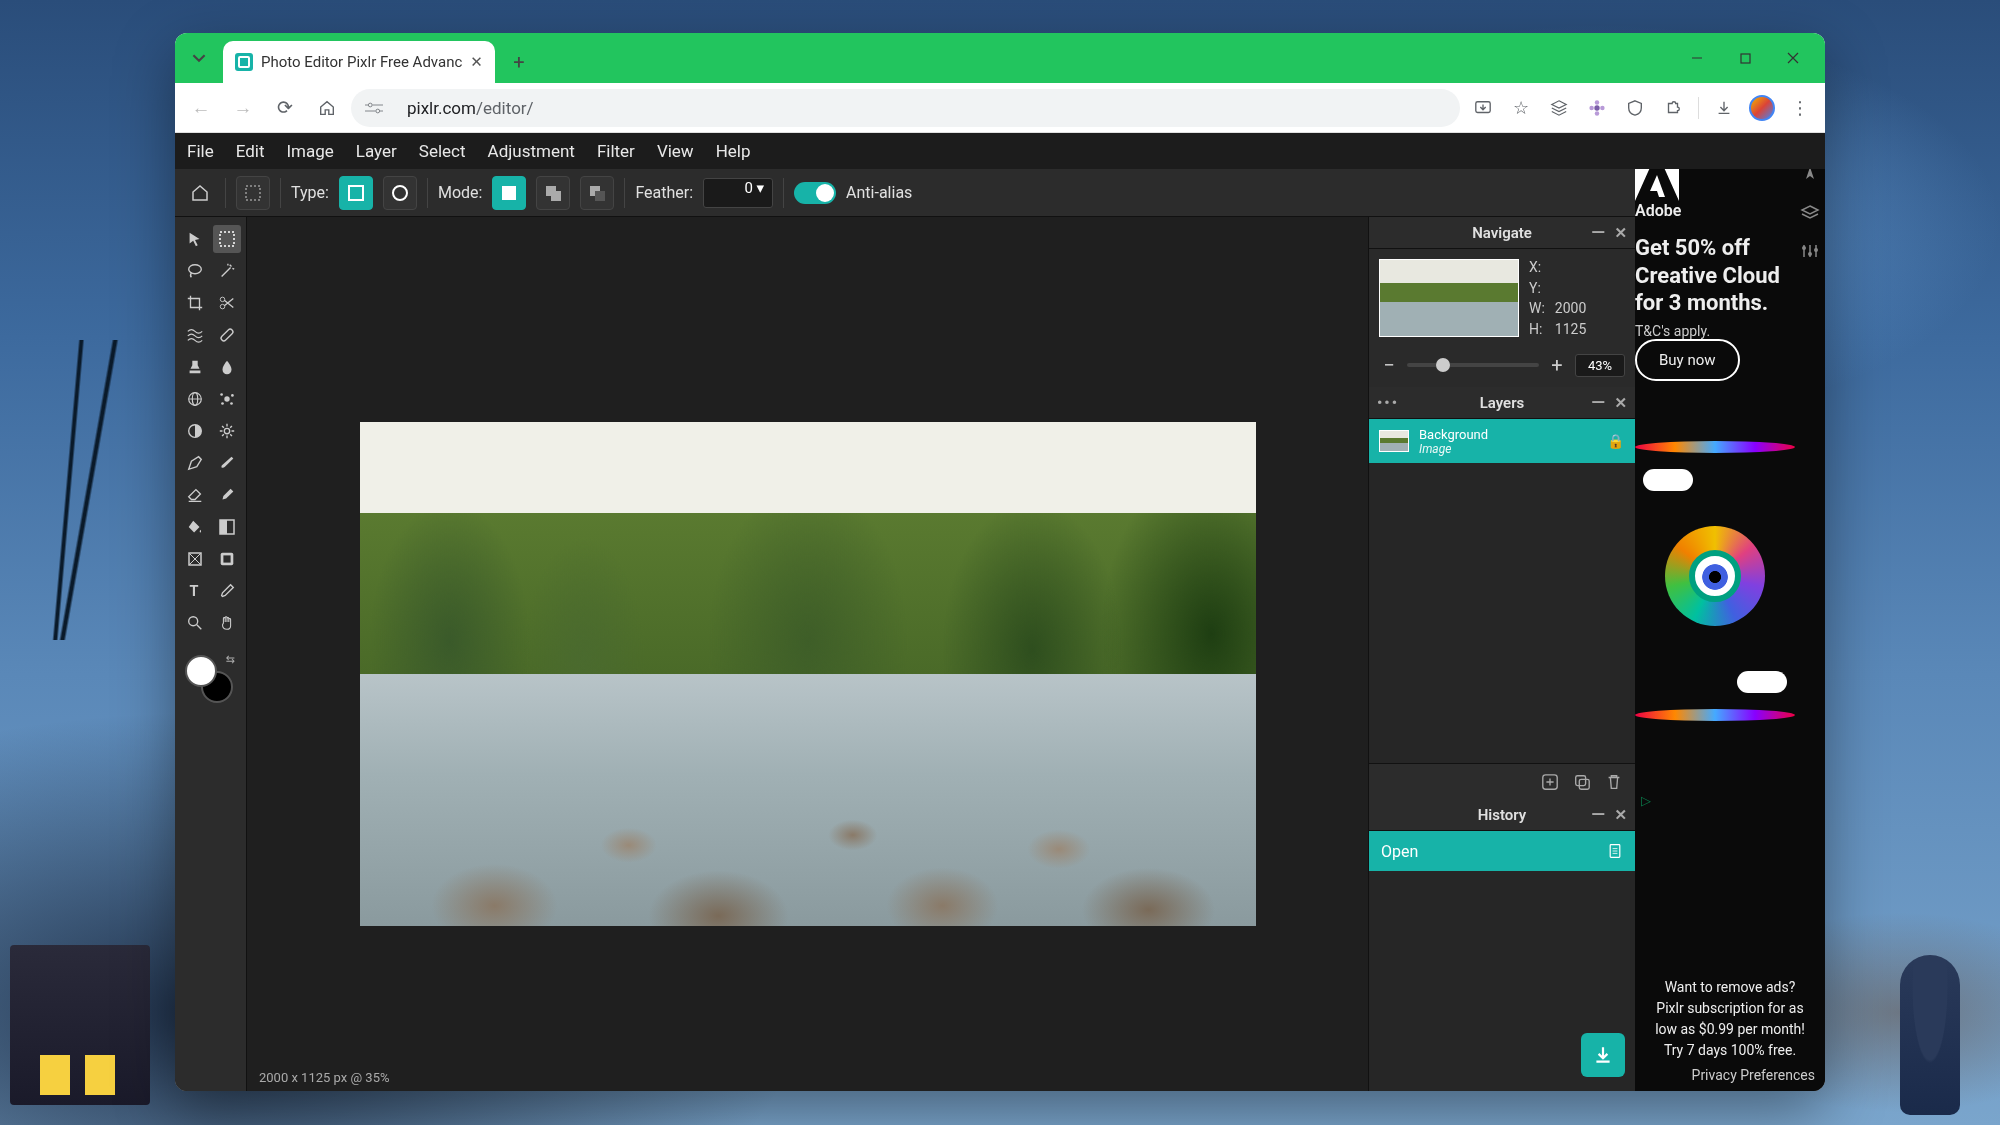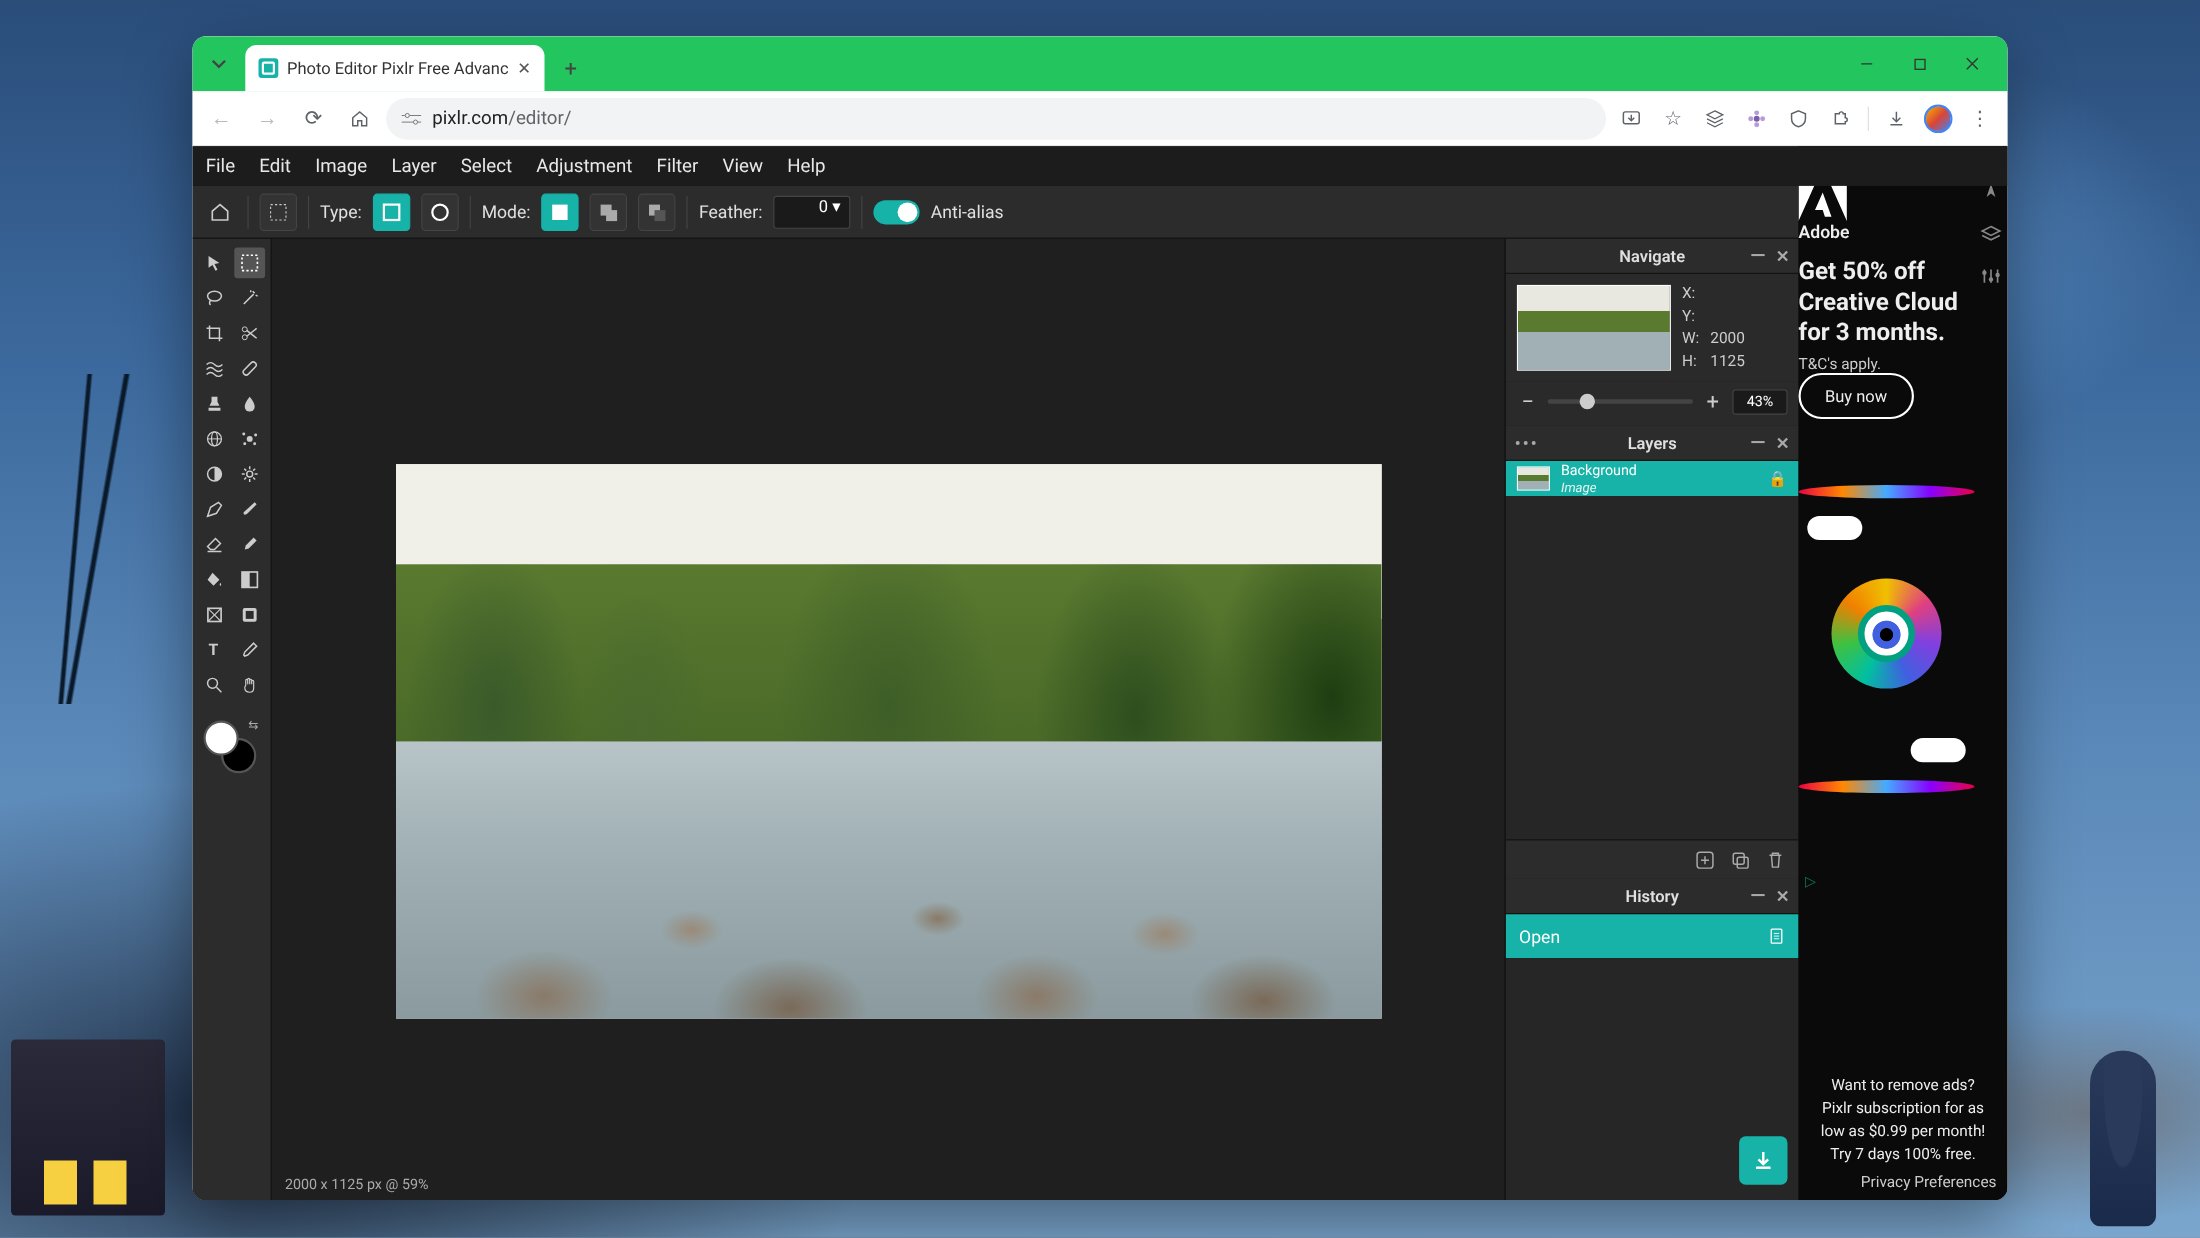--- a/index.html
+++ b/index.html
@@ -26,21 +26,21 @@
 .tab .favicon { width: 18px; height: 18px; background: #17b3a8; border-radius: 3px; position: relative; }
 .tab .favicon::after { content:""; position:absolute; inset:3px; border:2px solid #fff; border-radius:2px; }
 .tab .close { margin-left: auto; color: #555; font-size: 15px; cursor: pointer; }
 .new-tab { width: 32px; height: 32px; margin-bottom: 5px; display:flex; align-items:center; justify-content:center; font-size:20px; color:#444; border-radius:50%; }
 .window-controls { margin-left: auto; display: flex; gap: 0; margin-bottom: 8px; }
 .window-controls div { width: 48px; height: 34px; display:flex; align-items:center; justify-content:center; color:#333; }
 
 .addr-bar { height: 50px; background: #fff; display: flex; align-items: center; padding: 0 8px; gap: 6px; border-bottom: 1px solid #e0e0e0; }
 .nav-btn { width: 36px; height: 36px; display:flex; align-items:center; justify-content:center; color:#5f6368; border-radius:50%; font-size:19px; }
 .nav-btn.disabled { color: #bbb; }
-.url-box { flex: 1; height: 38px; background: #f1f3f4; border-radius: 19px; display: flex; align-items: center; padding: 0 14px; gap: 10px; color: #5f6368; font-size: 17px; }
+.url-box { flex: 1; height: 38px; background: #f1f3f4; border-radius: 19px; display: flex; align-items: center; padding: 0 14px; gap: 24px; color: #5f6368; font-size: 17px; }
 .url-box .secure { font-size: 15px; }
 .url-box .url { color: #202124; }
 .url-box .url .path { color: #5f6368; }
 .addr-right { display: flex; gap: 4px; align-items: center; }
 .addr-right > div { width: 34px; height: 34px; display:flex; align-items:center; justify-content:center; color:#5f6368; font-size:18px; }
 .addr-right .sep { width: 1px; height: 22px; background:#ddd; margin: 0 4px; }
 .addr-right .profile { width:26px; height:26px; border-radius:50%; background: linear-gradient(135deg,#f4b400,#db4437,#4285f4); border:2px solid #4285f4; }
 
 .app { flex: 1; display: flex; background: #0d0d0d; padding-left: 36px; }
 
@@ -104,21 +104,21 @@
 .nav-thumb { width: 140px; height: 78px; background: linear-gradient(180deg,#e8e8e0 0%,#e8e8e0 30%,#5a7a30 30%,#5a7a30 55%,#a0b0b4 55%); border:1px solid #fff; }
 .nav-meta { flex:1; color:#ccc; font-size:14px; display:grid; grid-template-columns:auto 1fr; gap:4px 10px; align-items:center; }
 .nav-zoom { display:flex; align-items:center; gap:8px; padding:6px 10px 10px; background:#2a2a2a; }
 .nav-zoom .zbtn { width:20px; color:#ccc; font-size:20px; text-align:center; cursor:pointer; }
 .nav-zoom .ztrack { flex:1; height:4px; background:#444; border-radius:2px; position:relative; }
 .nav-zoom .ztrack::after { content:""; position:absolute; left:22%; top:-5px; width:14px; height:14px; background:#ccc; border-radius:50%; }
 .nav-zoom .zval { width:50px; background:#1a1a1a; border:1px solid #444; color:#fff; text-align:center; font-size:13px; padding:3px 0; border-radius:3px; }
 
 .layers-panel { flex:1; display:flex; flex-direction:column; }
 .layers-opts { position:absolute; left:8px; color:#aaa; font-size:15px; letter-spacing:2px; }
-.layer-row { background:#17b3a8; height:32px; display:flex; align-items:center; padding:0 10px; gap:10px; color:#fff; }
+.layer-row { background:#17b3a8; height:44px; display:flex; align-items:center; padding:0 10px; gap:10px; color:#fff; }
 .layer-row .lthumb { width:30px; height:22px; background:linear-gradient(180deg,#e8e8e0 0%,#e8e8e0 35%,#5a7a30 35%,#5a7a30 60%,#a0b0b4 60%); border:1px solid #fff; }
 .layer-row .linfo { display:flex; flex-direction:column; font-size:13px; }
 .layer-row .linfo .ltype { font-style:italic; font-size:12px; opacity:0.9; }
 .layer-row .llock { margin-left:auto; font-size:14px; }
 .layers-fill { flex:1; background:#262626; }
 .layers-footer { height:36px; background:#2c2c2c; display:flex; justify-content:flex-end; align-items:center; gap:14px; padding:0 12px; color:#aaa; font-size:17px; border-top:1px solid #111; }
 
 .history-panel { }
 .history-row { background:#17b3a8; height:40px; display:flex; align-items:center; padding:0 12px; color:#fff; font-size:16px; }
 .history-row .hicon { margin-left:auto; font-size:16px; }
@@ -475,21 +475,21 @@
       </div>
     </div>
 
     <div class="canvas-area">
       <div class="canvas-wrap">
         <div class="canvas-img">
           <div class="trees"></div>
           <div class="rocks"></div>
         </div>
       </div>
-      <div class="status-line">2000 x 1125 px @ 59%</div>
+      <div class="status-line">2000 x 1125 px @ 35%</div>
     </div>
 
     <div class="panels">
 
       <div class="panel-head">
         <span>Navigate</span>
         <span class="pmin">—</span>
         <span class="pclose">✕</span>
       </div>
       <div class="nav-panel">

